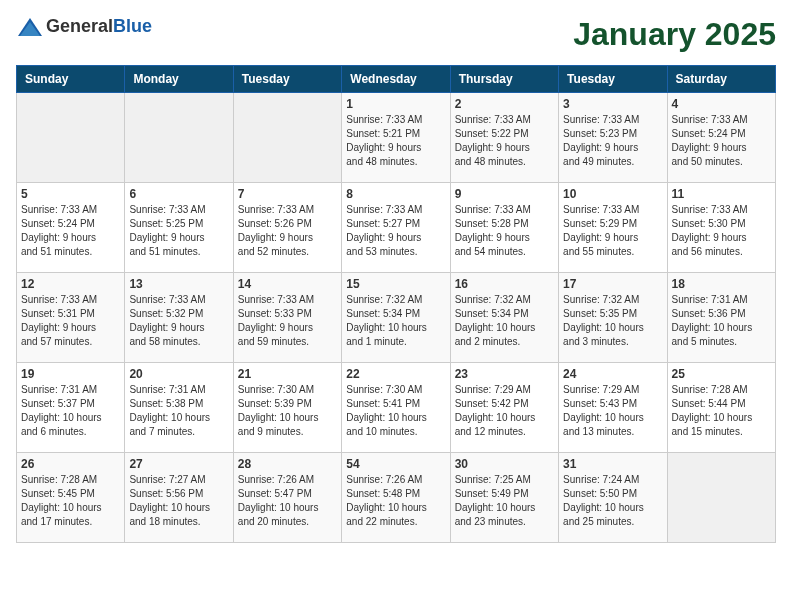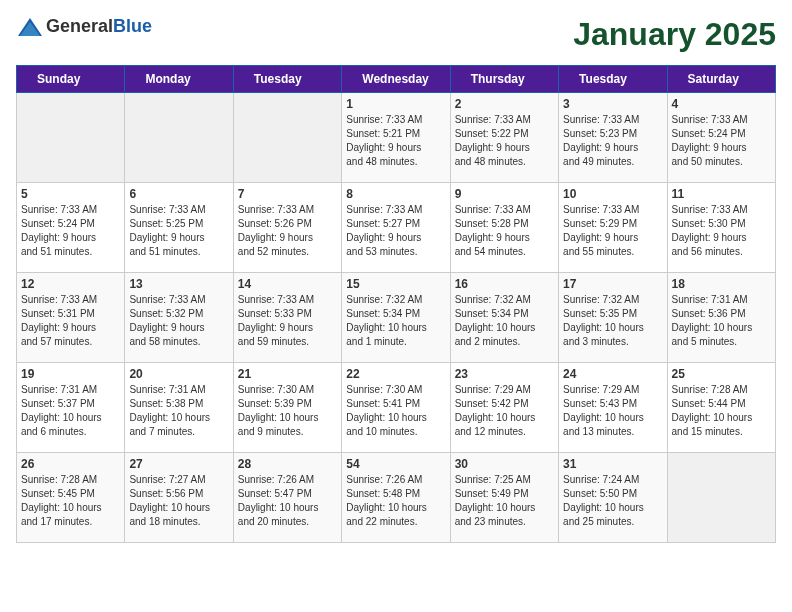--- a/index.html
+++ b/index.html
@@ -36,24 +36,24 @@
     .location {
       font-size: 14px;
       color: #555;
     }
     table {
       width: 100%;
       border-collapse: collapse;
       table-layout: fixed;
     }
     thead tr th {
-      background-color: #4c1d95;
+      background-color: #0c4a6e;
       color: #fff;
       font-size: 12px;
-      padding: 6px 20px;
+      padding: 6px 8px;
       text-align: left;
       border: 1px solid #1a5fa8;
     }
     tbody tr td {
       border: 1px solid #ccc;
       vertical-align: top;
       padding: 4px;
       height: 90px;
       background: #fff;
       font-size: 10.5px;

